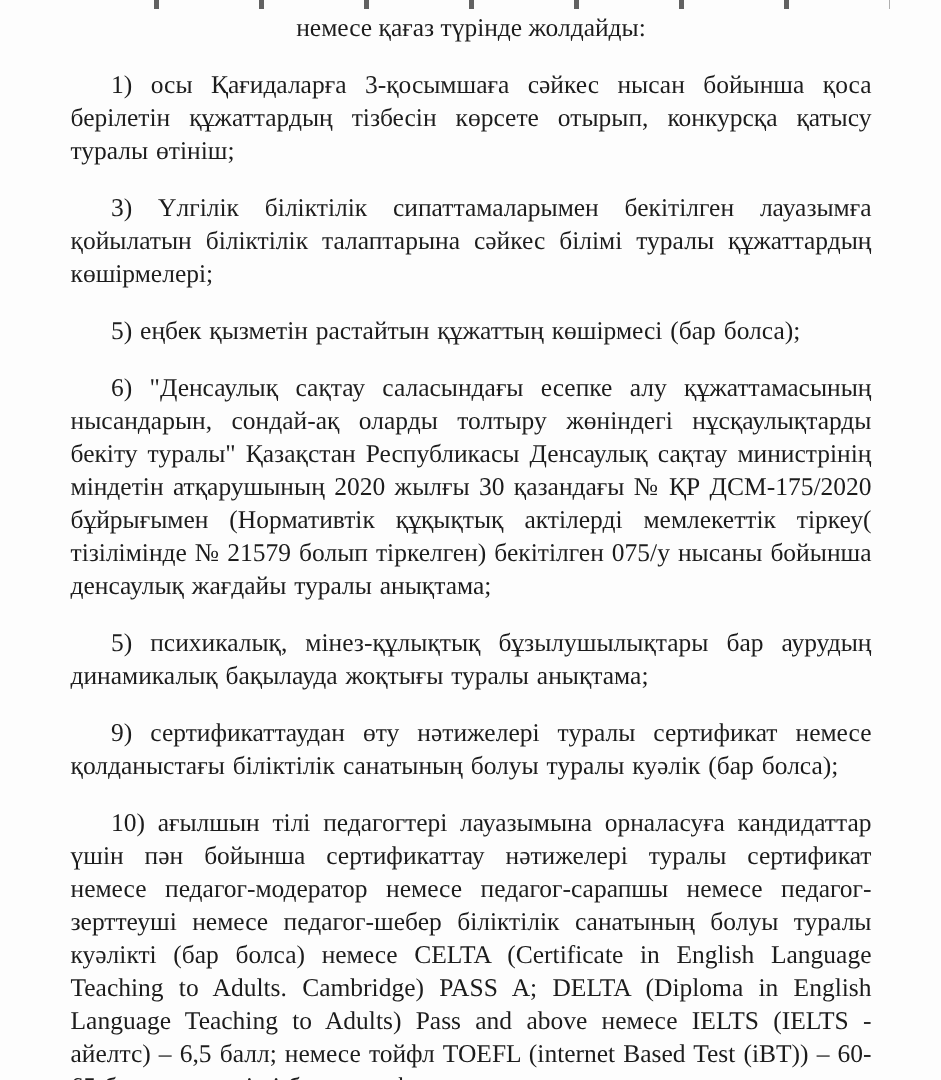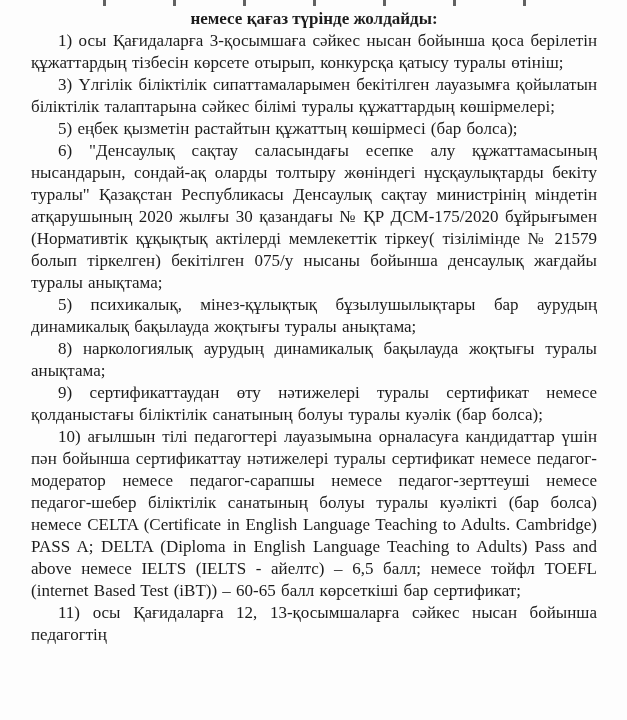--- a/index.html
+++ b/index.html
@@ -32,39 +32,38 @@
       transparent 0px, transparent 62px,
       #2e2e2e 62px, #2e2e2e 65px,
       transparent 65px, transparent 70px
     );
     opacity: 0.75;
   }
   .heading {
     margin: 0;
     font-size: 17px;
     line-height: 22px;
-    font-weight: bold;
+    font-weight: normal;
     text-align: center;
   }
   .para {
-    margin: 0;
+    margin: 16px;
     text-align: justify;
     text-align-last: left;
     text-indent: 27px;
     word-spacing: 1px;
   }
 </style>
 </head>
 <body>
 
 <div class="page">
   <div class="clipped-line"></div>
   <h1 class="heading">немесе қағаз түрінде жолдайды:</h1>
   <p class="para">1) осы Қағидаларға 3-қосымшаға сәйкес нысан бойынша қоса берілетін құжаттардың тізбесін көрсете отырып, конкурсқа қатысу туралы өтініш;</p>
   <p class="para">3) Үлгілік біліктілік сипаттамаларымен бекітілген лауазымға қойылатын біліктілік талаптарына сәйкес білімі туралы құжаттардың көшірмелері;</p>
   <p class="para">5) еңбек қызметін растайтын құжаттың көшірмесі (бар болса);</p>
   <p class="para">6) "Денсаулық сақтау саласындағы есепке алу құжаттамасының нысандарын, сондай-ақ оларды толтыру жөніндегі нұсқаулықтарды бекіту туралы" Қазақстан Республикасы Денсаулық сақтау министрінің міндетін атқарушының 2020 жылғы 30 қазандағы № ҚР ДСМ-175/2020 бұйрығымен (Нормативтік құқықтық актілерді мемлекеттік тіркеу( тізілімінде № 21579 болып тіркелген) бекітілген 075/у нысаны бойынша денсаулық жағдайы туралы анықтама;</p>
   <p class="para">5) психикалық, мінез-құлықтық бұзылушылықтары бар аурудың динамикалық бақылауда жоқтығы туралы анықтама;</p>
-  <p class="para">8) наркологиялық аурудың динамикалық бақылауда жоқтығы туралы анықтама;</p>
   <p class="para">9) сертификаттаудан өту нәтижелері туралы сертификат немесе қолданыстағы біліктілік санатының болуы туралы куәлік (бар болса);</p>
   <p class="para">10) ағылшын тілі педагогтері лауазымына орналасуға кандидаттар үшін пән бойынша сертификаттау нәтижелері туралы сертификат немесе педагог-модератор немесе педагог-сарапшы немесе педагог-зерттеуші немесе педагог-шебер біліктілік санатының болуы туралы куәлікті (бар болса) немесе CELTA (Certificate in English Language Teaching to Adults. Cambridge) PASS A; DELTA (Diploma in English Language Teaching to Adults) Pass and above немесе IELTS (IELTS - айелтс) – 6,5 балл; немесе тойфл TOEFL (internet Based Test (iBT)) – 60-65 балл көрсеткіші бар сертификат;</p>
   <p class="para">11) осы Қағидаларға 12, 13-қосымшаларға сәйкес нысан бойынша педагогтің</p>
 </div>
 
 </body></html>

